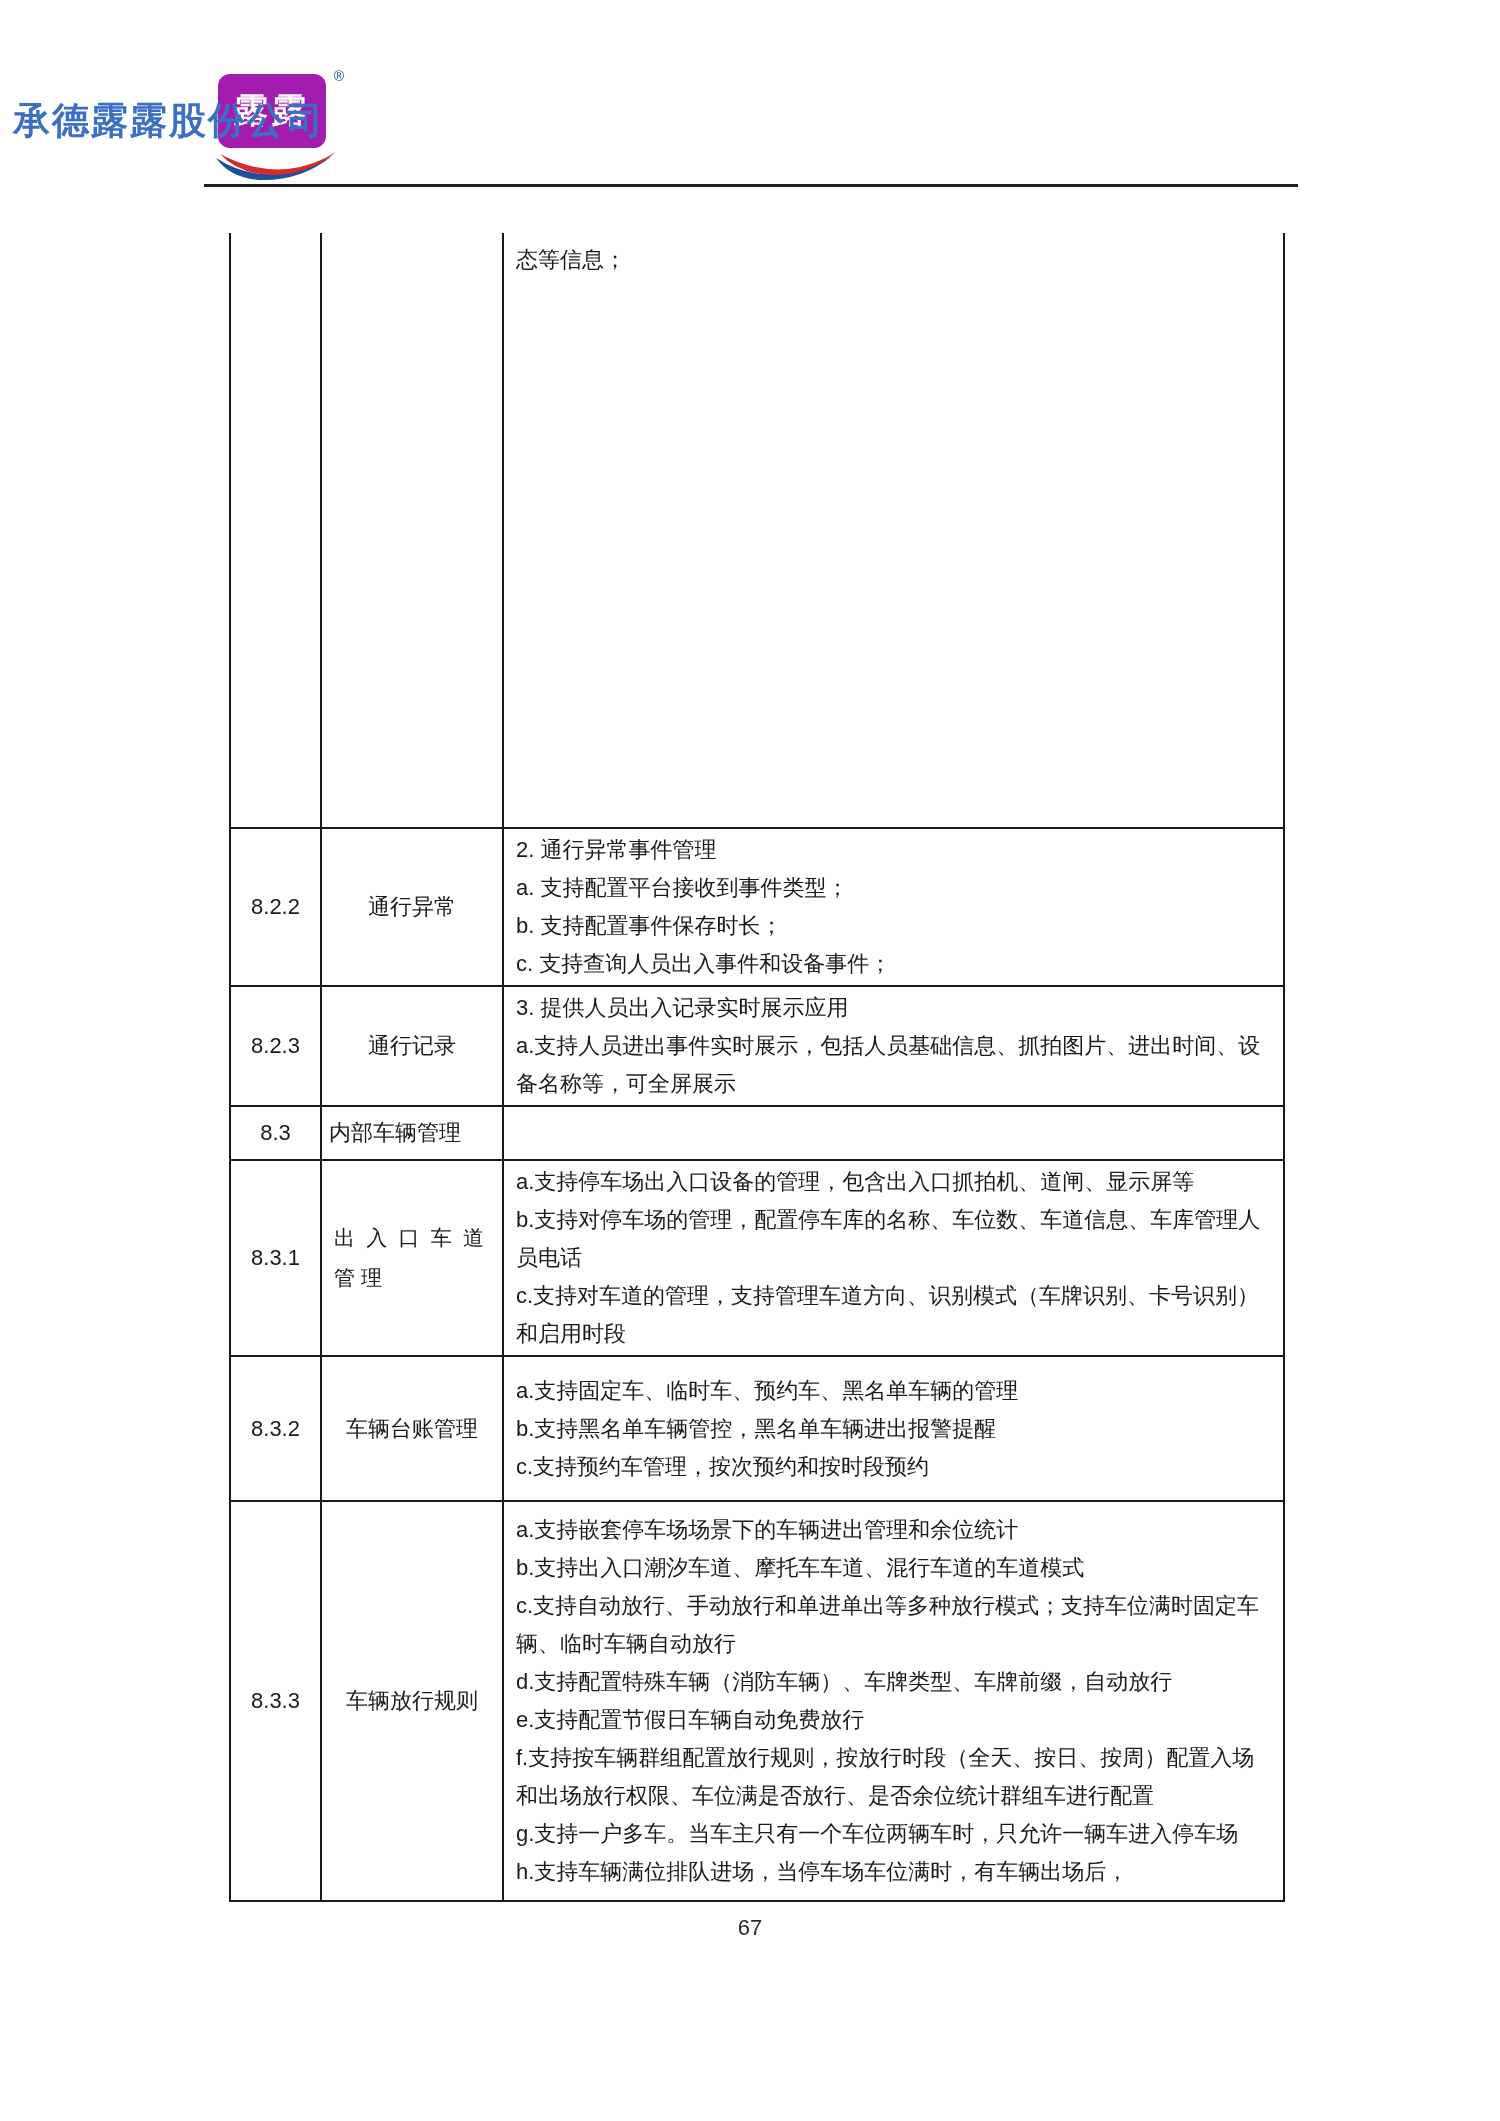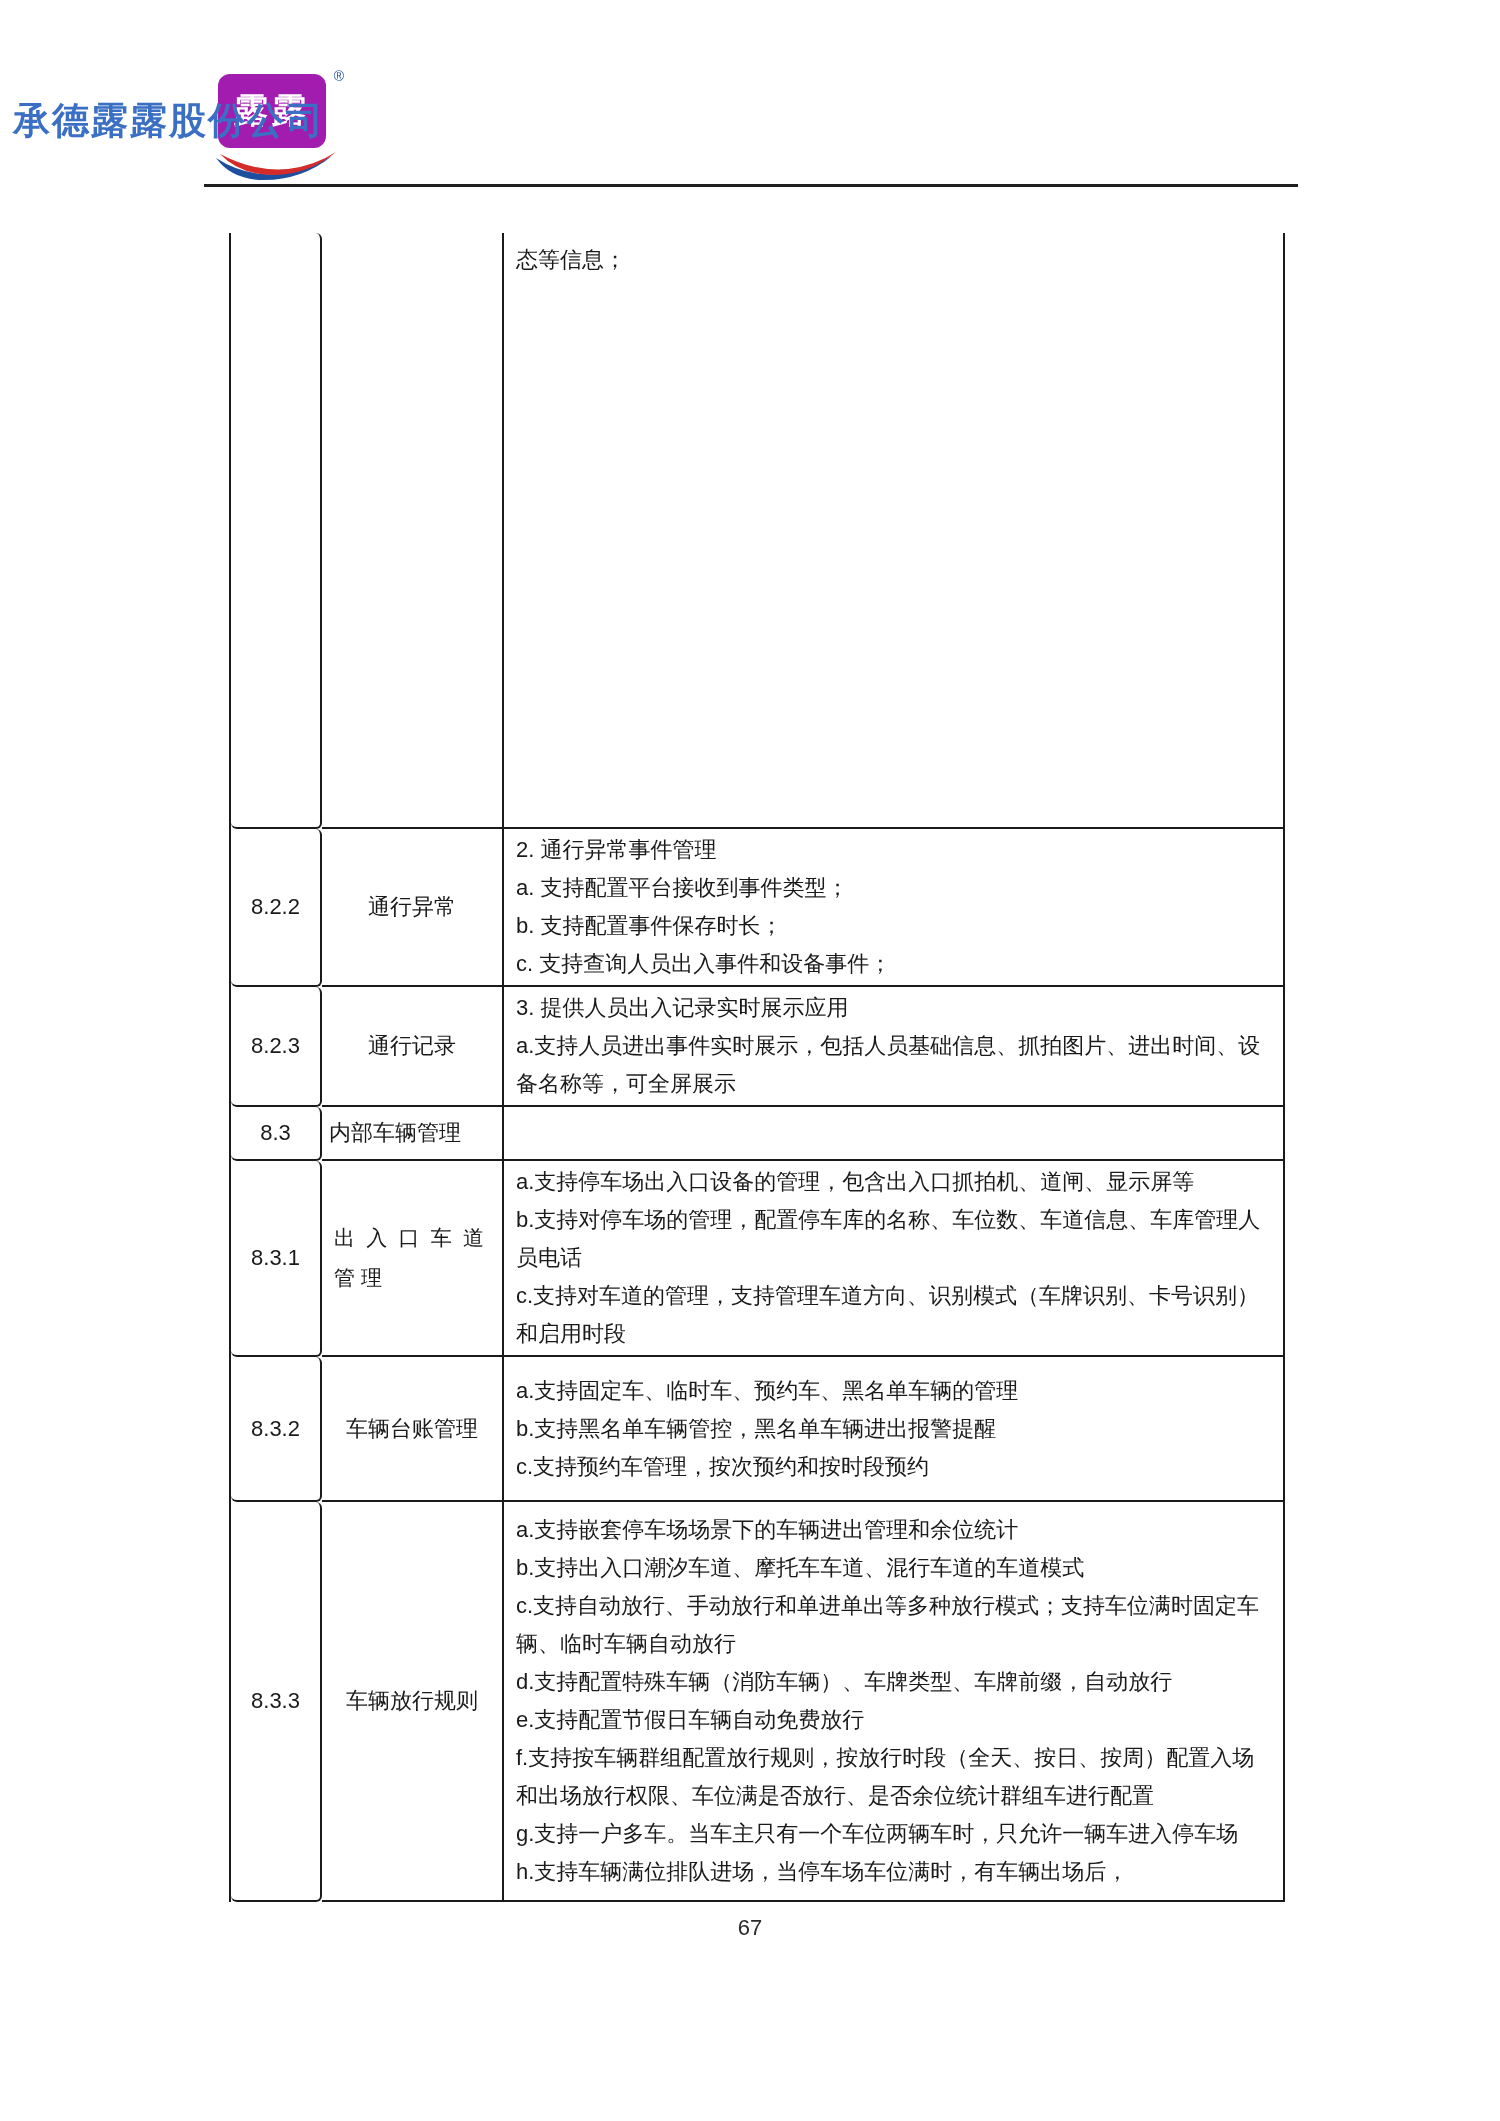--- a/index.html
+++ b/index.html
@@ -35,21 +35,20 @@
     border-left:2px solid #1a1a1a;box-sizing:border-box;
   }
   .row{display:flex;align-items:stretch;}
   .cell{
     border-right:2px solid #1a1a1a;border-bottom:2px solid #1a1a1a;
     box-sizing:border-box;overflow:hidden;
   }
   .c1{
     width:91px;flex:0 0 91px;display:flex;align-items:center;justify-content:center;
     font-size:22px;
-    border-radius:6px;
   }
   .c2{
     width:182px;flex:0 0 182px;display:flex;align-items:center;justify-content:center;
     font-size:22px;text-align:center;padding:0 12px;line-height:34px;
   }
   .c3{
     flex:1 1 auto;display:flex;flex-direction:column;justify-content:center;
     font-size:22px;padding:2px 8px 2px 12px;
   }
   .cline{margin:0;line-height:38px;}

